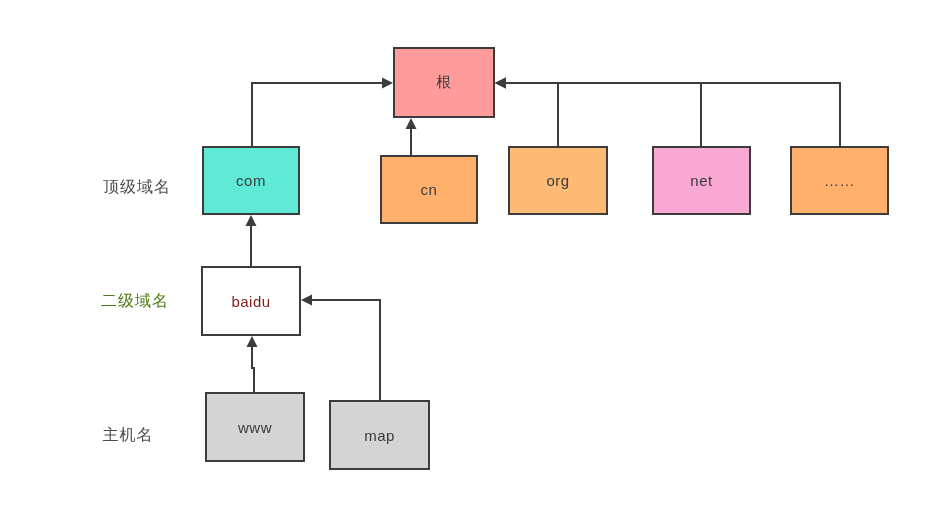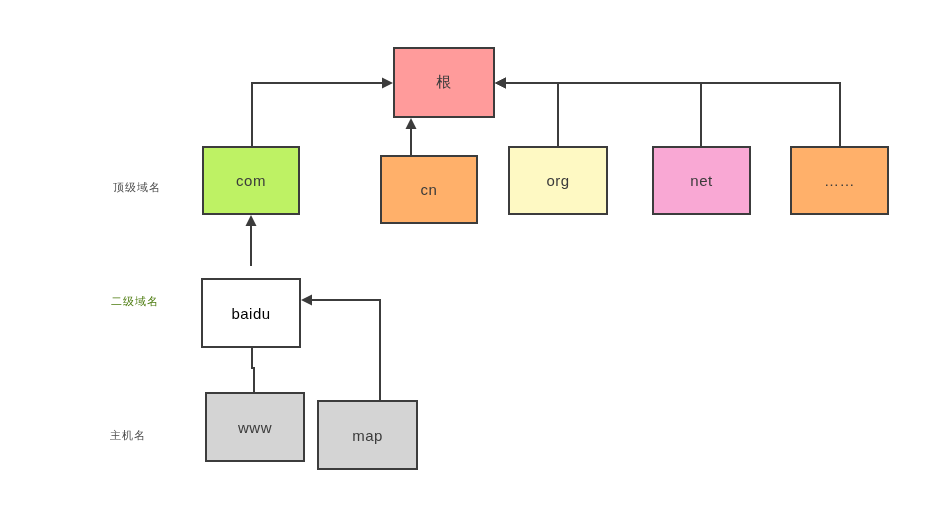--- a/index.html
+++ b/index.html
@@ -31,21 +31,21 @@
     display: flex;
     align-items: center;
     justify-content: center;
     font-size: 15px;
     color: #3b3b3b;
     letter-spacing: 0.5px;
   }
   .row-label {
     position: absolute;
     transform: translate(-50%, -50%);
-    font-size: 11px;
+    font-size: 16px;
     color: #4c4c4c;
     white-space: nowrap;
     letter-spacing: 1px;
     font-family: Liberation Mono, monospace;
   }
   .edge-line {
     fill: none;
     stroke-width: 2;
   }
 </style>
@@ -67,40 +67,40 @@
       <polyline points="251,266 251,226" class="edge-line" stroke="#3c3c3c"></polyline>
       <polygon points="251,215 256.5,226 245.5,226" fill="#3c3c3c"></polygon>
       <polyline points="254,400 254,368 252,368 252,347" class="edge-line" stroke="#3c3c3c"></polyline>
       <polygon points="252,336 257.5,347 246.5,347" fill="#3c3c3c"></polygon>
       <polyline points="380,400 380,300 312,300" class="edge-line" stroke="#3c3c3c"></polyline>
       <polygon points="301,300 312,294.5 312,305.5" fill="#3c3c3c"></polygon>
     </svg>
 <div class="node" style="left: 393px; top: 47px; width: 102px; height: 71px; background: rgb(255, 155, 155); border-color: rgb(60, 60, 60); color: rgb(59, 59, 59);">
       <span>根</span>
     </div>
-    <div class="node" style="left: 202px; top: 146px; width: 98px; height: 69px; background: #bef264; border-color: rgb(60, 60, 60); color: rgb(59, 59, 59);">
+    <div class="node" style="left: 202px; top: 146px; width: 98px; height: 69px; background: #5eead4; border-color: rgb(60, 60, 60); color: rgb(59, 59, 59);">
       <span>com</span>
     </div>
     <div class="node" style="left: 380px; top: 155px; width: 98px; height: 69px; background: rgb(255, 176, 106); border-color: rgb(60, 60, 60); color: rgb(59, 59, 59);">
       <span>cn</span>
     </div>
-    <div class="node" style="left: 508px; top: 146px; width: 100px; height: 69px; background: #fef9c3; border-color: rgb(60, 60, 60); color: rgb(59, 59, 59);">
+    <div class="node" style="left: 508px; top: 146px; width: 100px; height: 69px; background: #fdba74; border-color: rgb(60, 60, 60); color: rgb(59, 59, 59);">
       <span>org</span>
     </div>
     <div class="node" style="left: 652px; top: 146px; width: 99px; height: 69px; background: #f9a8d4; border-color: rgb(60, 60, 60); color: rgb(59, 59, 59);">
       <span>net</span>
     </div>
     <div class="node" style="left: 790px; top: 146px; width: 99px; height: 69px; background: rgb(255, 176, 106); border-color: rgb(60, 60, 60); color: rgb(59, 59, 59);">
       <span>……</span>
     </div>
-    <div class="node" style="left: 201px; top: 278px; width: 100px; height: 70px; background: rgb(255, 255, 255); border-color: rgb(60, 60, 60); color: #000000;">
+    <div class="node" style="left: 201px; top: 266px; width: 100px; height: 70px; background: rgb(255, 255, 255); border-color: rgb(60, 60, 60); color: #7f1d1d;">
       <span>baidu</span>
     </div>
     <div class="node" style="left: 205px; top: 392px; width: 100px; height: 70px; background: rgb(212, 212, 212); border-color: rgb(60, 60, 60); color: rgb(59, 59, 59);">
       <span>www</span>
     </div>
-    <div class="node" style="left: 317px; top: 400px; width: 101px; height: 70px; background: rgb(212, 212, 212); border-color: rgb(60, 60, 60); color: rgb(59, 59, 59);">
+    <div class="node" style="left: 329px; top: 400px; width: 101px; height: 70px; background: rgb(212, 212, 212); border-color: rgb(60, 60, 60); color: rgb(59, 59, 59);">
       <span>map</span>
     </div>
     <div class="row-label" style="left: 137px; top: 187px; color: rgb(76, 76, 76);">顶级域名</div>
     <div class="row-label" style="left: 135px; top: 301px; color: #4d7c0f;">二级域名</div>
     <div class="row-label" style="left: 128px; top: 435px; color: rgb(76, 76, 76); text-align: center;">主机名</div>
   </div>
 
 </body></html>

